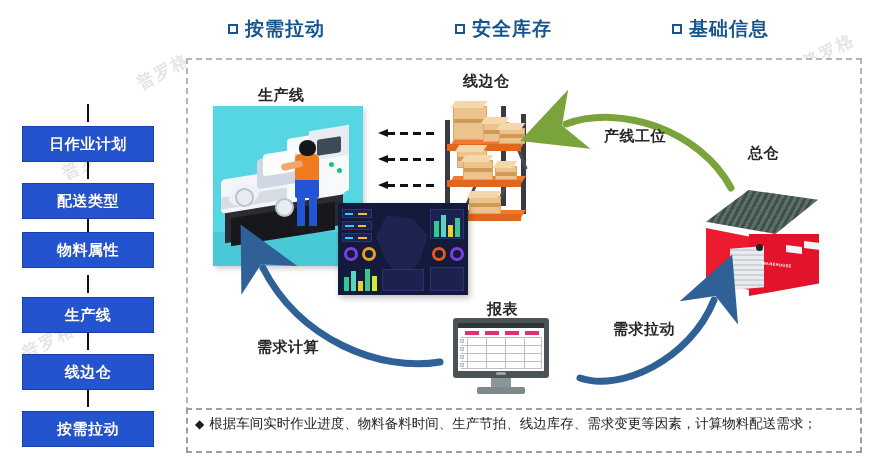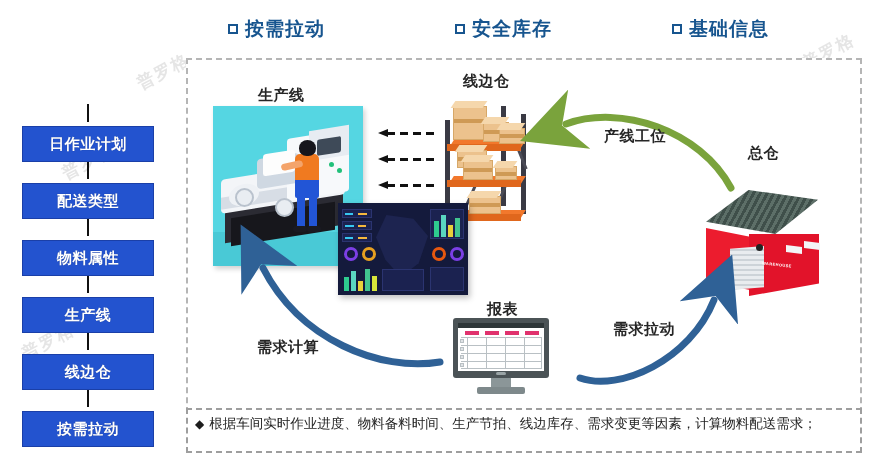--- a/index.html
+++ b/index.html
@@ -166,21 +166,21 @@
   <div id="sidebar">
     <div class="flow-link" style="top:104px;height:18px;"></div>
     <div class="flow-link" style="top:161px;height:18px;"></div>
     <div class="flow-link" style="top:218px;height:18px;"></div>
     <div class="flow-link" style="top:275px;height:18px;"></div>
     <div class="flow-link" style="top:332px;height:18px;"></div>
     <div class="flow-link" style="top:389px;height:18px;"></div>
 
     <div class="flow-box norm" style="top:183px;">配送类型</div>
     <div class="flow-box norm" style="top:126px;">日作业计划</div>
-    <div class="flow-box norm" style="top:240px;">物料属性</div>
+    <div class="flow-box norm" style="top:232px;">物料属性</div>
     <div class="flow-box norm" style="top:297px;">生产线</div>
     <div class="flow-box norm" style="top:354px;">线边仓</div>
     <div class="flow-box norm" style="top:411px;">按需拉动</div>
   </div>
 
   <div class="top-head" style="left:228px;top:16px;">
     <span class="sq"></span><span>按需拉动</span>
   </div>
   <div class="top-head" style="left:455px;top:16px;">
     <span class="sq"></span><span>安全库存</span>

